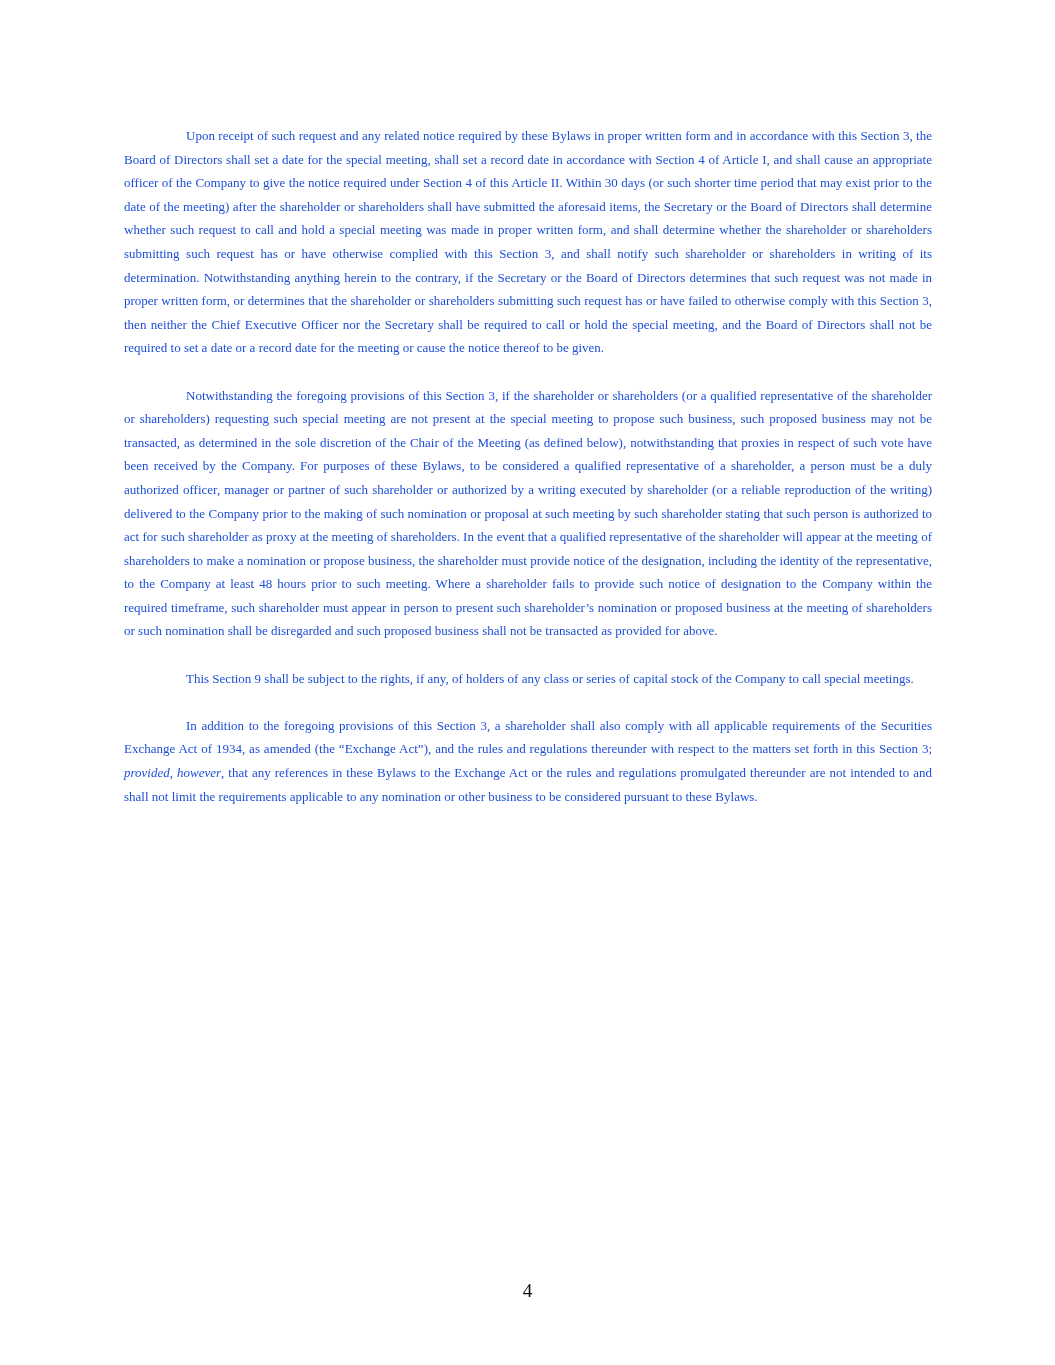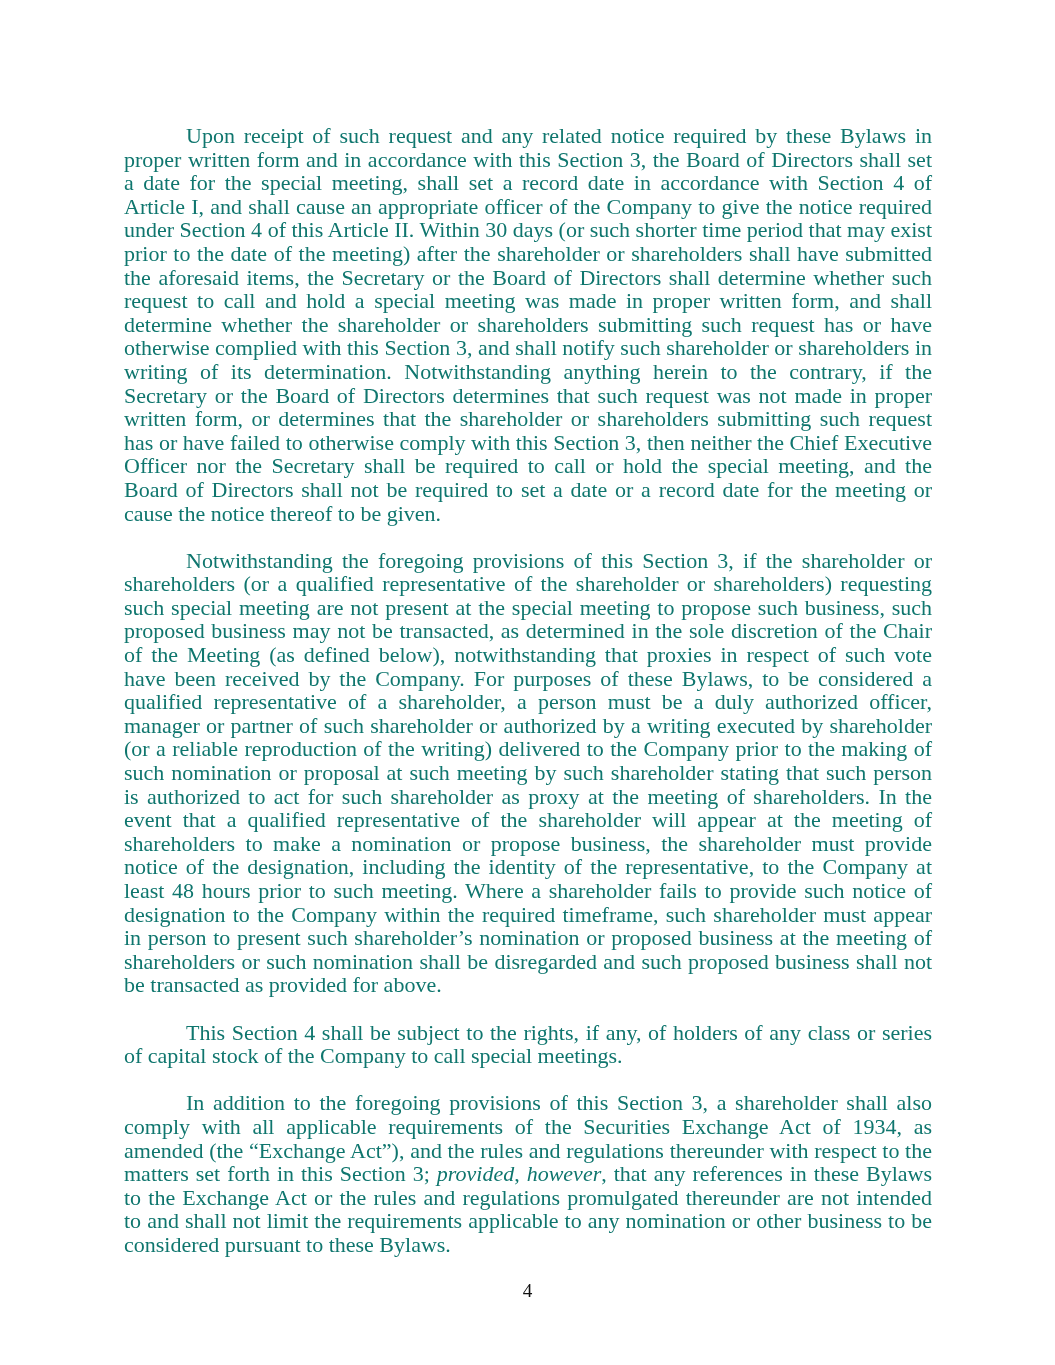--- a/index.html
+++ b/index.html
@@ -1,30 +1,30 @@
 <!DOCTYPE html>
 <html><head>
 <meta charset="utf-8">
 <style>
   html, body { margin: 0; padding: 0; background: #ffffff; }
   body { width: 1055px; height: 1365px; position: relative; overflow: hidden; }
   .page {
     position: absolute; left: 124px; top: 124px; width: 808px;
     font-family: "Liberation Serif", "DejaVu Serif", serif;
-    font-size: 22px; line-height: 23.6px; color: #0f766e;
+    font-size: 13px; line-height: 23.6px; color: #1d4ed8;
   }
   .para { text-align: justify; text-indent: 62px; margin: 0 0 23.6px 0; }
   .pagenum {
     position: absolute; top: 1280px; left: 0; width: 1055px; text-align: center;
     font-family: "Liberation Serif", "DejaVu Serif", serif; font-size: 19.2px; color: #111;
   }
 </style>
 </head>
 <body>
 
 <div class="page">
   <p class="para">Upon receipt of such request and any related notice required by these Bylaws in proper written form and in accordance with this Section 3, the Board of Directors shall set a date for the special meeting, shall set a record date in accordance with Section 4 of Article I, and shall cause an appropriate officer of the Company to give the notice required under Section 4 of this Article II. Within 30 days (or such shorter time period that may exist prior to the date of the meeting) after the shareholder or shareholders shall have submitted the aforesaid items, the Secretary or the Board of Directors shall determine whether such request to call and hold a special meeting was made in proper written form, and shall determine whether the shareholder or shareholders submitting such request has or have otherwise complied with this Section 3, and shall notify such shareholder or shareholders in writing of its determination. Notwithstanding anything herein to the contrary, if the Secretary or the Board of Directors determines that such request was not made in proper written form, or determines that the shareholder or shareholders submitting such request has or have failed to otherwise comply with this Section 3, then neither the Chief Executive Officer nor the Secretary shall be required to call or hold the special meeting, and the Board of Directors shall not be required to set a date or a record date for the meeting or cause the notice thereof to be given.</p>
   <p class="para">Notwithstanding the foregoing provisions of this Section 3, if the shareholder or shareholders (or a qualified representative of the shareholder or shareholders) requesting such special meeting are not present at the special meeting to propose such business, such proposed business may not be transacted, as determined in the sole discretion of the Chair of the Meeting (as defined below), notwithstanding that proxies in respect of such vote have been received by the Company. For purposes of these Bylaws, to be considered a qualified representative of a shareholder, a person must be a duly authorized officer, manager or partner of such shareholder or authorized by a writing executed by shareholder (or a reliable reproduction of the writing) delivered to the Company prior to the making of such nomination or proposal at such meeting by such shareholder stating that such person is authorized to act for such shareholder as proxy at the meeting of shareholders. In the event that a qualified representative of the shareholder will appear at the meeting of shareholders to make a nomination or propose business, the shareholder must provide notice of the designation, including the identity of the representative, to the Company at least 48 hours prior to such meeting. Where a shareholder fails to provide such notice of designation to the Company within the required timeframe, such shareholder must appear in person to present such shareholder’s nomination or proposed business at the meeting of shareholders or such nomination shall be disregarded and such proposed business shall not be transacted as provided for above.</p>
-  <p class="para">This Section 4 shall be subject to the rights, if any, of holders of any class or series of capital stock of the Company to call special meetings.</p>
+  <p class="para">This Section 9 shall be subject to the rights, if any, of holders of any class or series of capital stock of the Company to call special meetings.</p>
   <p class="para"><span>In addition to the foregoing provisions of this Section 3, a shareholder shall also comply with all applicable requirements of the Securities Exchange Act of 1934, as amended (the “Exchange Act”), and the rules and regulations thereunder with respect to the matters set forth in this Section 3; </span><i>provided</i><span>, </span><i>however</i><span>, that any references in these Bylaws to the Exchange Act or the rules and regulations promulgated thereunder are not intended to and shall not limit the requirements applicable to any nomination or other business to be considered pursuant to these Bylaws.</span></p>
 </div>
 
 <div class="pagenum">4</div>
 
 </body></html>

